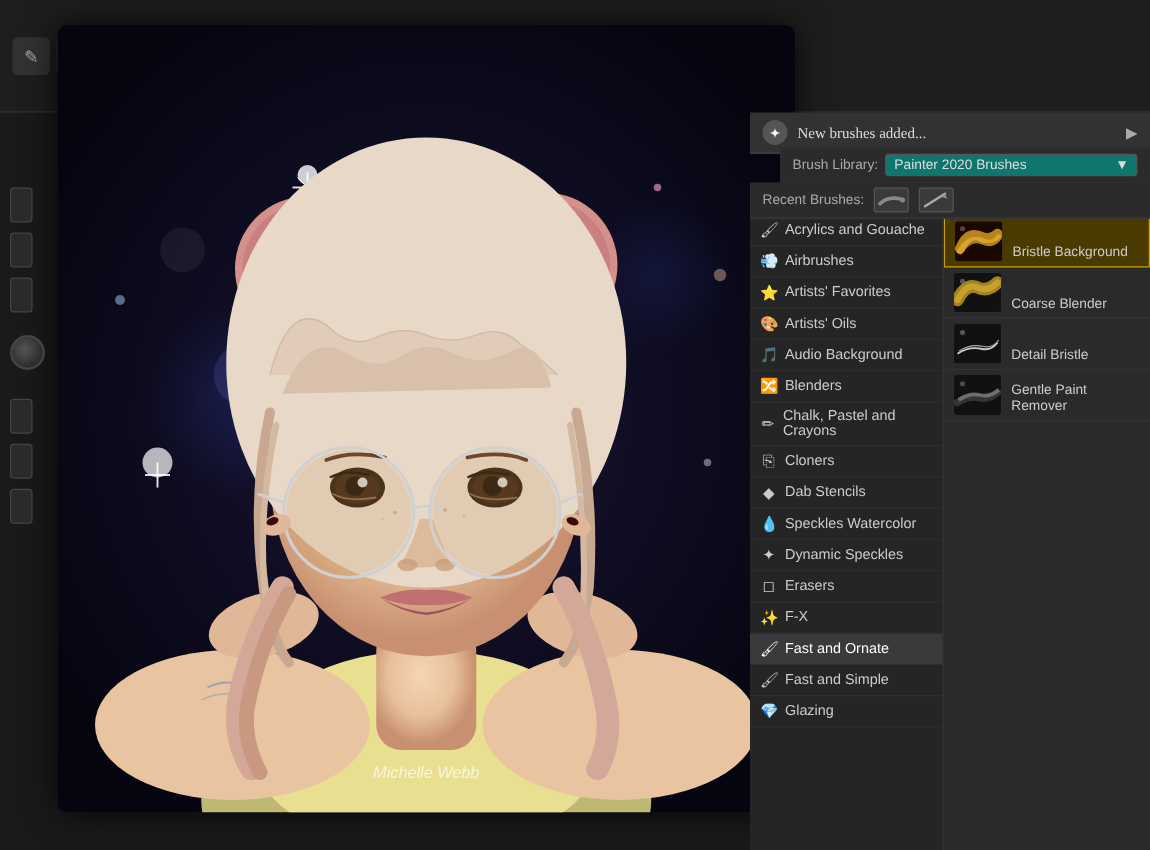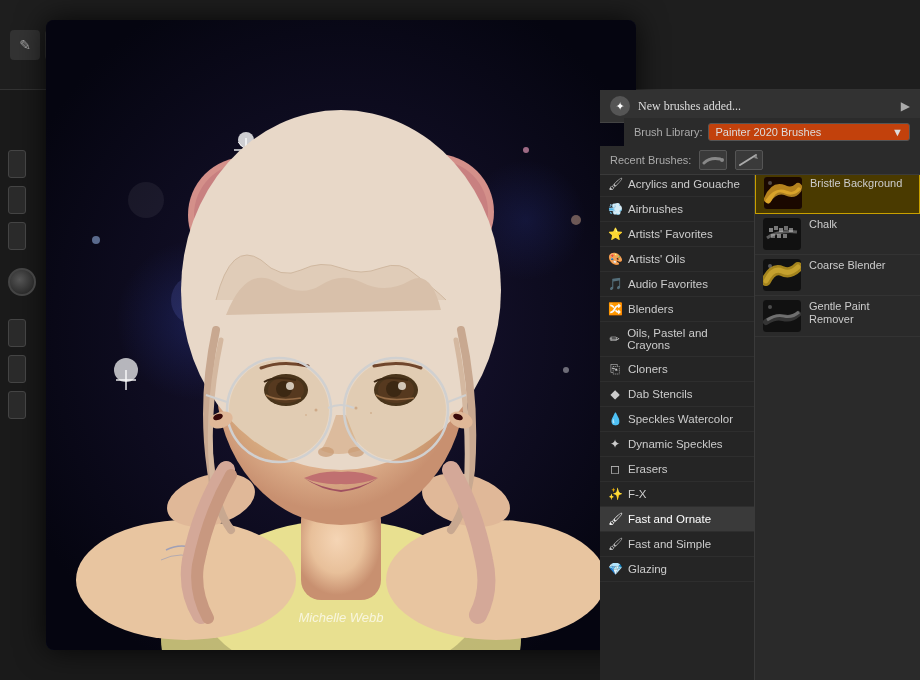--- a/index.html
+++ b/index.html
@@ -131,21 +131,21 @@
       z-index: 20;
     }
 
     .lib-label {
       color: #aaa;
       font-size: 11px;
     }
 
     .lib-dropdown {
       flex: 1;
-      background: #c2410c;
+      background: #0f766e;
       border: 1px solid #555;
       border-radius: 3px;
       padding: 2px 6px;
       color: #ddd;
       font-size: 11px;
       display: flex;
       align-items: center;
       justify-content: space-between;
     }
 
@@ -223,21 +223,21 @@
     
     #brush-list {
       width: 165px;
       background: #2a2a2a;
       overflow-y: auto;
     }
 
     .brush-item {
       padding: 4px 8px;
       display: flex;
-      align-items: flex-start;
+      align-items: flex-end;
       gap: 8px;
       cursor: pointer;
       border-bottom: 1px solid #333;
       color: #ccc;
       font-size: 11px;
     }
 
     .brush-item.active {
       background: #4a3a00;
       border: 1px solid #c8a000;
@@ -531,29 +531,29 @@
     <div class="category-item">
       <span class="cat-icon">⭐</span>
       <span>Artists' Favorites</span>
     </div>
     <div class="category-item">
       <span class="cat-icon">🎨</span>
       <span>Artists' Oils</span>
     </div>
     <div class="category-item">
       <span class="cat-icon">🎵</span>
-      <span>Audio Favorites</span>
+      <span>Audio Background</span>
     </div>
     <div class="category-item">
       <span class="cat-icon">🔀</span>
       <span>Blenders</span>
     </div>
     <div class="category-item">
       <span class="cat-icon">✏</span>
-      <span>Oils, Pastel and Crayons</span>
+      <span>Chalk, Pastel and Crayons</span>
     </div>
     <div class="category-item">
       <span class="cat-icon">⎘</span>
       <span>Cloners</span>
     </div>
     <div class="category-item">
       <span class="cat-icon">◆</span>
       <span>Dab Stencils</span>
     </div>
     <div class="category-item">
@@ -595,53 +595,44 @@
 
           <path d="M4 22 Q10 8 20 12 Q28 16 34 10" stroke="#c89020" stroke-width="8" fill="none" stroke-linecap="round" opacity="0.9"></path>
           <path d="M4 24 Q12 12 22 16 Q30 20 35 13" stroke="#e8b030" stroke-width="5" fill="none" stroke-linecap="round" opacity="0.7"></path>
           <circle cx="6" cy="6" r="2" fill="#888" opacity="0.5"></circle>
         </svg>
       </div>
       <span class="brush-name">Bristle Background</span>
     </div>
 
 
-    <div class="brush-item">
-      <div class="brush-preview">
-        <svg width="38" height="32" viewBox="0 0 38 32">
-          <rect width="38" height="32" fill="#111"></rect>
-
-          <g opacity="0.6">
-            <rect x="6" y="10" width="4" height="4" fill="#ccc"></rect>
-            <rect x="11" y="8" width="4" height="4" fill="#bbb"></rect>
-            <rect x="16" y="10" width="4" height="4" fill="#ccc"></rect>
-            <rect x="21" y="8" width="4" height="4" fill="#aaa"></rect>
-            <rect x="26" y="10" width="4" height="4" fill="#bbb"></rect>
-            <rect x="8" y="16" width="4" height="4" fill="#aaa"></rect>
-            <rect x="14" y="16" width="4" height="4" fill="#ccc"></rect>
-            <rect x="20" y="16" width="4" height="4" fill="#bbb"></rect>
-          </g>
-          <path d="M4 20 Q15 12 34 14" stroke="#ccc" stroke-width="3" fill="none" opacity="0.4"></path>
-        </svg>
-      </div>
-      <span class="brush-name">Chalk</span>
-    </div>
 
     <div class="brush-item">
       <div class="brush-preview">
         <svg width="38" height="32" viewBox="0 0 38 32">
           <rect width="38" height="32" fill="#111"></rect>
           <path d="M3 22 Q10 8 19 12 Q27 16 35 8" stroke="#c8a020" stroke-width="10" fill="none" stroke-linecap="round" opacity="0.8"></path>
           <path d="M3 22 Q10 8 19 12 Q27 16 35 8" stroke="#e8c040" stroke-width="5" fill="none" stroke-linecap="round" opacity="0.5"></path>
           <circle cx="7" cy="7" r="2" fill="#888" opacity="0.6"></circle>
         </svg>
       </div>
       <span class="brush-name">Coarse Blender</span>
     </div>
 
+    <div class="brush-item">
+      <div class="brush-preview">
+        <svg width="38" height="32" viewBox="0 0 38 32">
+          <rect width="38" height="32" fill="#111"></rect>
+          <path d="M3 24 Q12 18 22 20 Q30 22 35 15" stroke="#ccc" stroke-width="1.5" fill="none"></path>
+          <path d="M4 22 Q13 16 23 18 Q31 20 36 13" stroke="#aaa" stroke-width="1" fill="none"></path>
+          <circle cx="7" cy="7" r="2" fill="#888" opacity="0.6"></circle>
+        </svg>
+      </div>
+      <span class="brush-name">Detail Bristle</span>
+    </div>
 
 
     <div class="brush-item">
       <div class="brush-preview">
         <svg width="38" height="32" viewBox="0 0 38 32">
           <rect width="38" height="32" fill="#111"></rect>
           <path d="M3 22 Q12 16 20 18 Q28 20 35 14" stroke="#888" stroke-width="6" fill="none" stroke-linecap="round" opacity="0.3"></path>
           <path d="M4 20 Q13 14 21 16 Q29 18 36 12" stroke="#aaa" stroke-width="3" fill="none" opacity="0.5"></path>
           <circle cx="7" cy="7" r="2" fill="#888" opacity="0.5"></circle>
         </svg>

